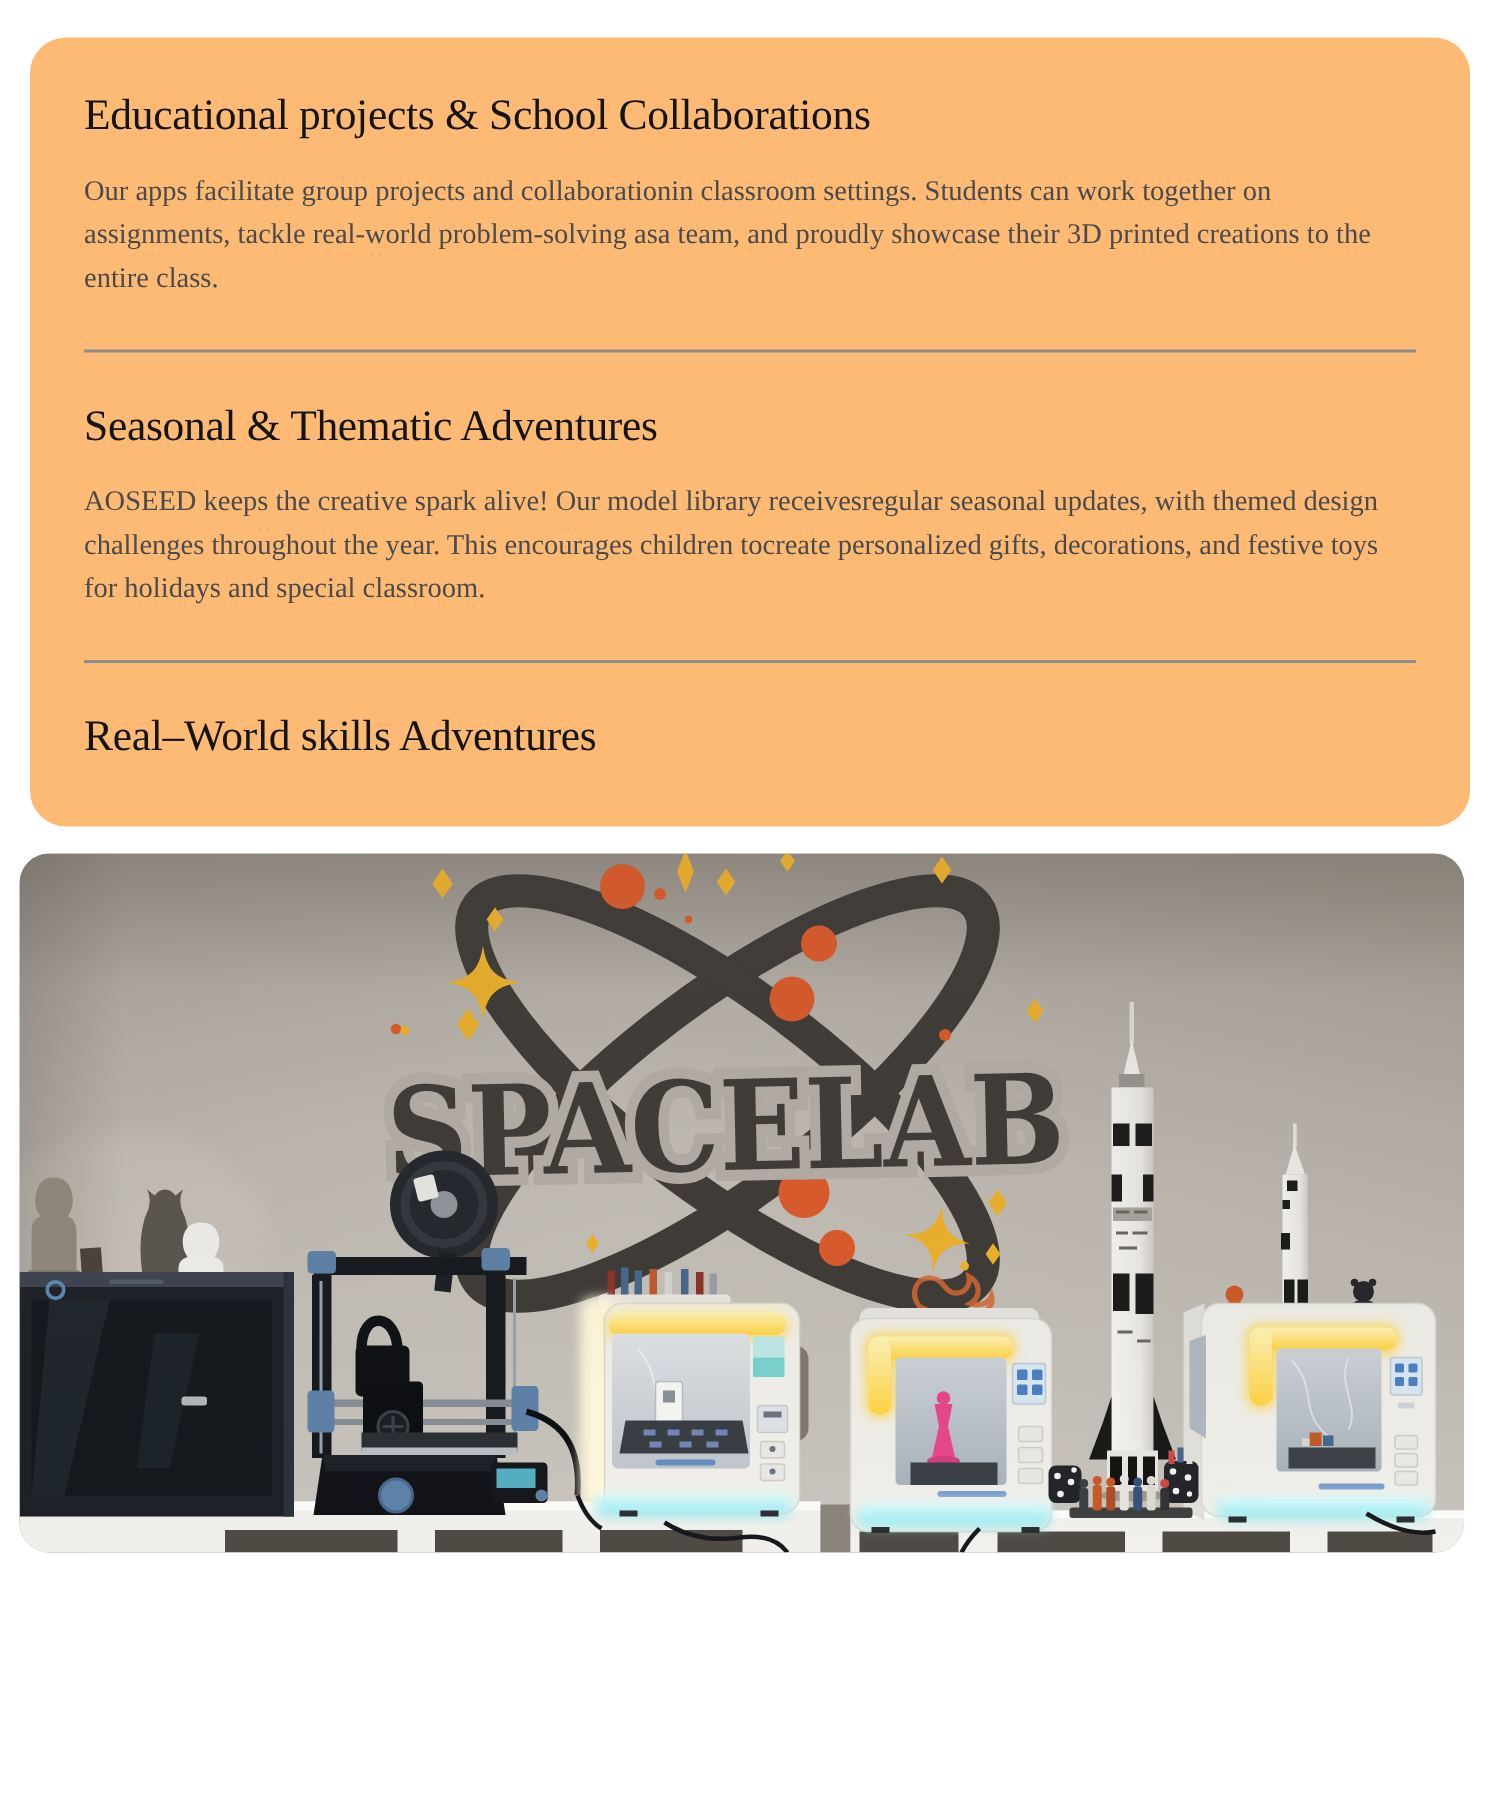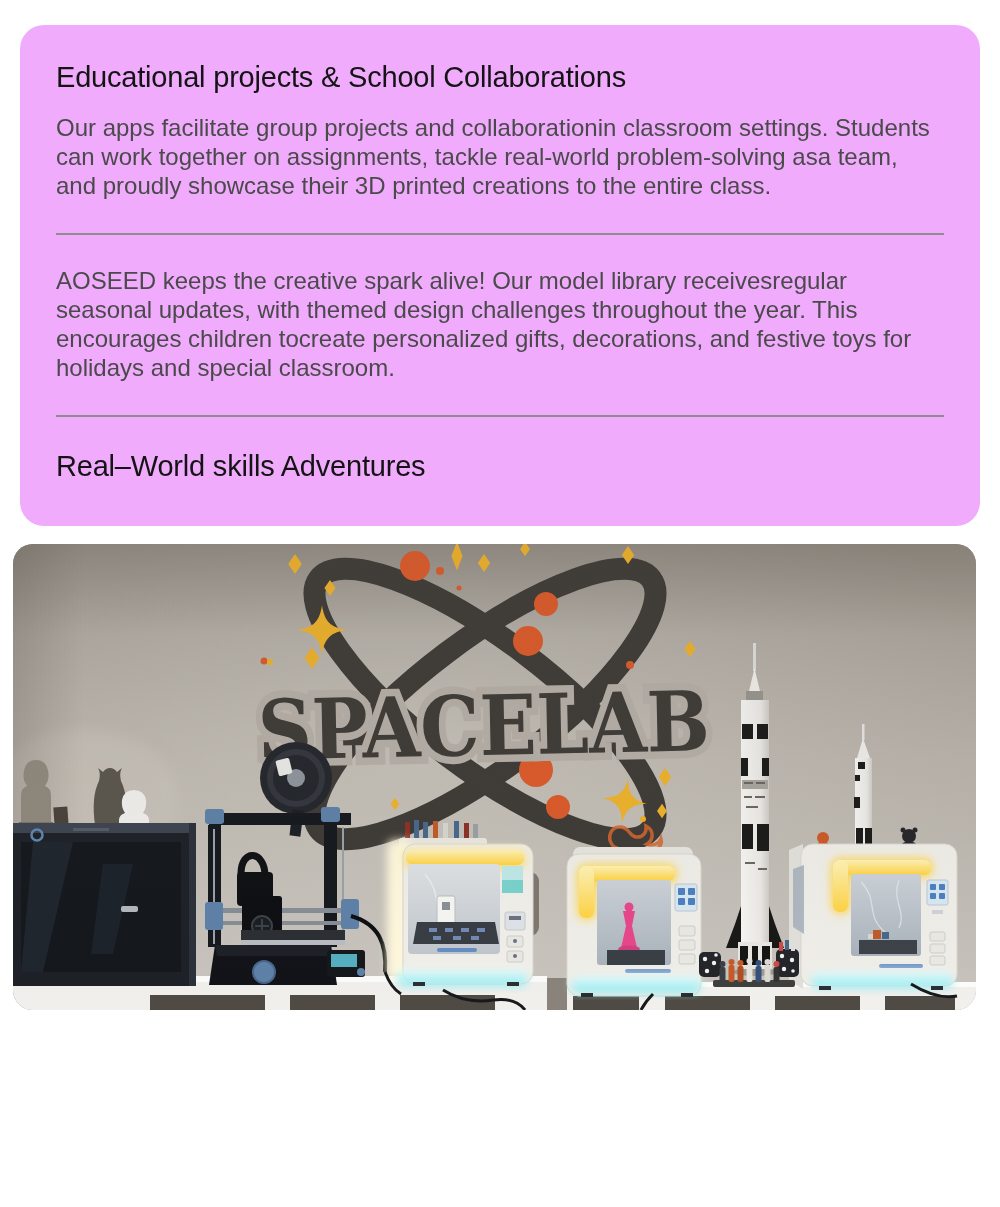--- a/index.html
+++ b/index.html
@@ -3,31 +3,32 @@
 <meta charset="utf-8">
 <style>
   * { margin:0; padding:0; box-sizing:border-box; }
   html,body { background:#ffffff; }
   body {
     width:1000px; min-height:1207px; margin:0 auto; position:relative;
     font-family:"Liberation Sans", sans-serif;
   }
   .card {
     margin:25px 20px 0 20px;
-    background:#f0abfc;
+    background:#fdba74;
     border-radius:24px;
     padding:34px 36px 42px 36px;
+    font-family:Liberation Serif, serif;
   }
   .section h2 {
     font-size:29px; line-height:36px; font-weight:500;
     color:#141414; letter-spacing:-0.2px;
   }
   .section p {
     margin-top:18px;
-    font-size:24px; line-height:29px; font-weight:400;
+    font-size:19px; line-height:29px; font-weight:400;
     color:#4a4a4a; max-width:892px;
   }
   .divider {
     border:0; border-top:2px solid #8d8d8d;
     margin:33px 0 31px 0; width:100%;
   }
   .photo-wrap {
     margin:18px 13px 0 13px;
     width:963px; height:466px;
     border-radius:20px; overflow:hidden;
@@ -42,20 +43,21 @@
 <div class="card">
 
   <div class="section">
     <h2>Educational projects &amp; School Collaborations</h2>
     <p>Our apps facilitate group projects and collaborationin classroom settings. Students can work together on assignments, tackle real-world problem-solving asa team, and proudly showcase their 3D printed creations to the entire class.</p>
   </div>
 
   <hr class="divider">
 
   <div class="section">
+    <h2>Seasonal &amp; Thematic Adventures</h2>
     <p>AOSEED keeps the creative spark alive! Our model library receivesregular seasonal updates, with themed design challenges throughout the year. This encourages children tocreate personalized gifts, decorations, and festive toys for holidays and special classroom.</p>
   </div>
 
   <hr class="divider">
 
   <div class="section">
     <h2>Real–World skills Adventures</h2>
   </div>
 
 </div>

